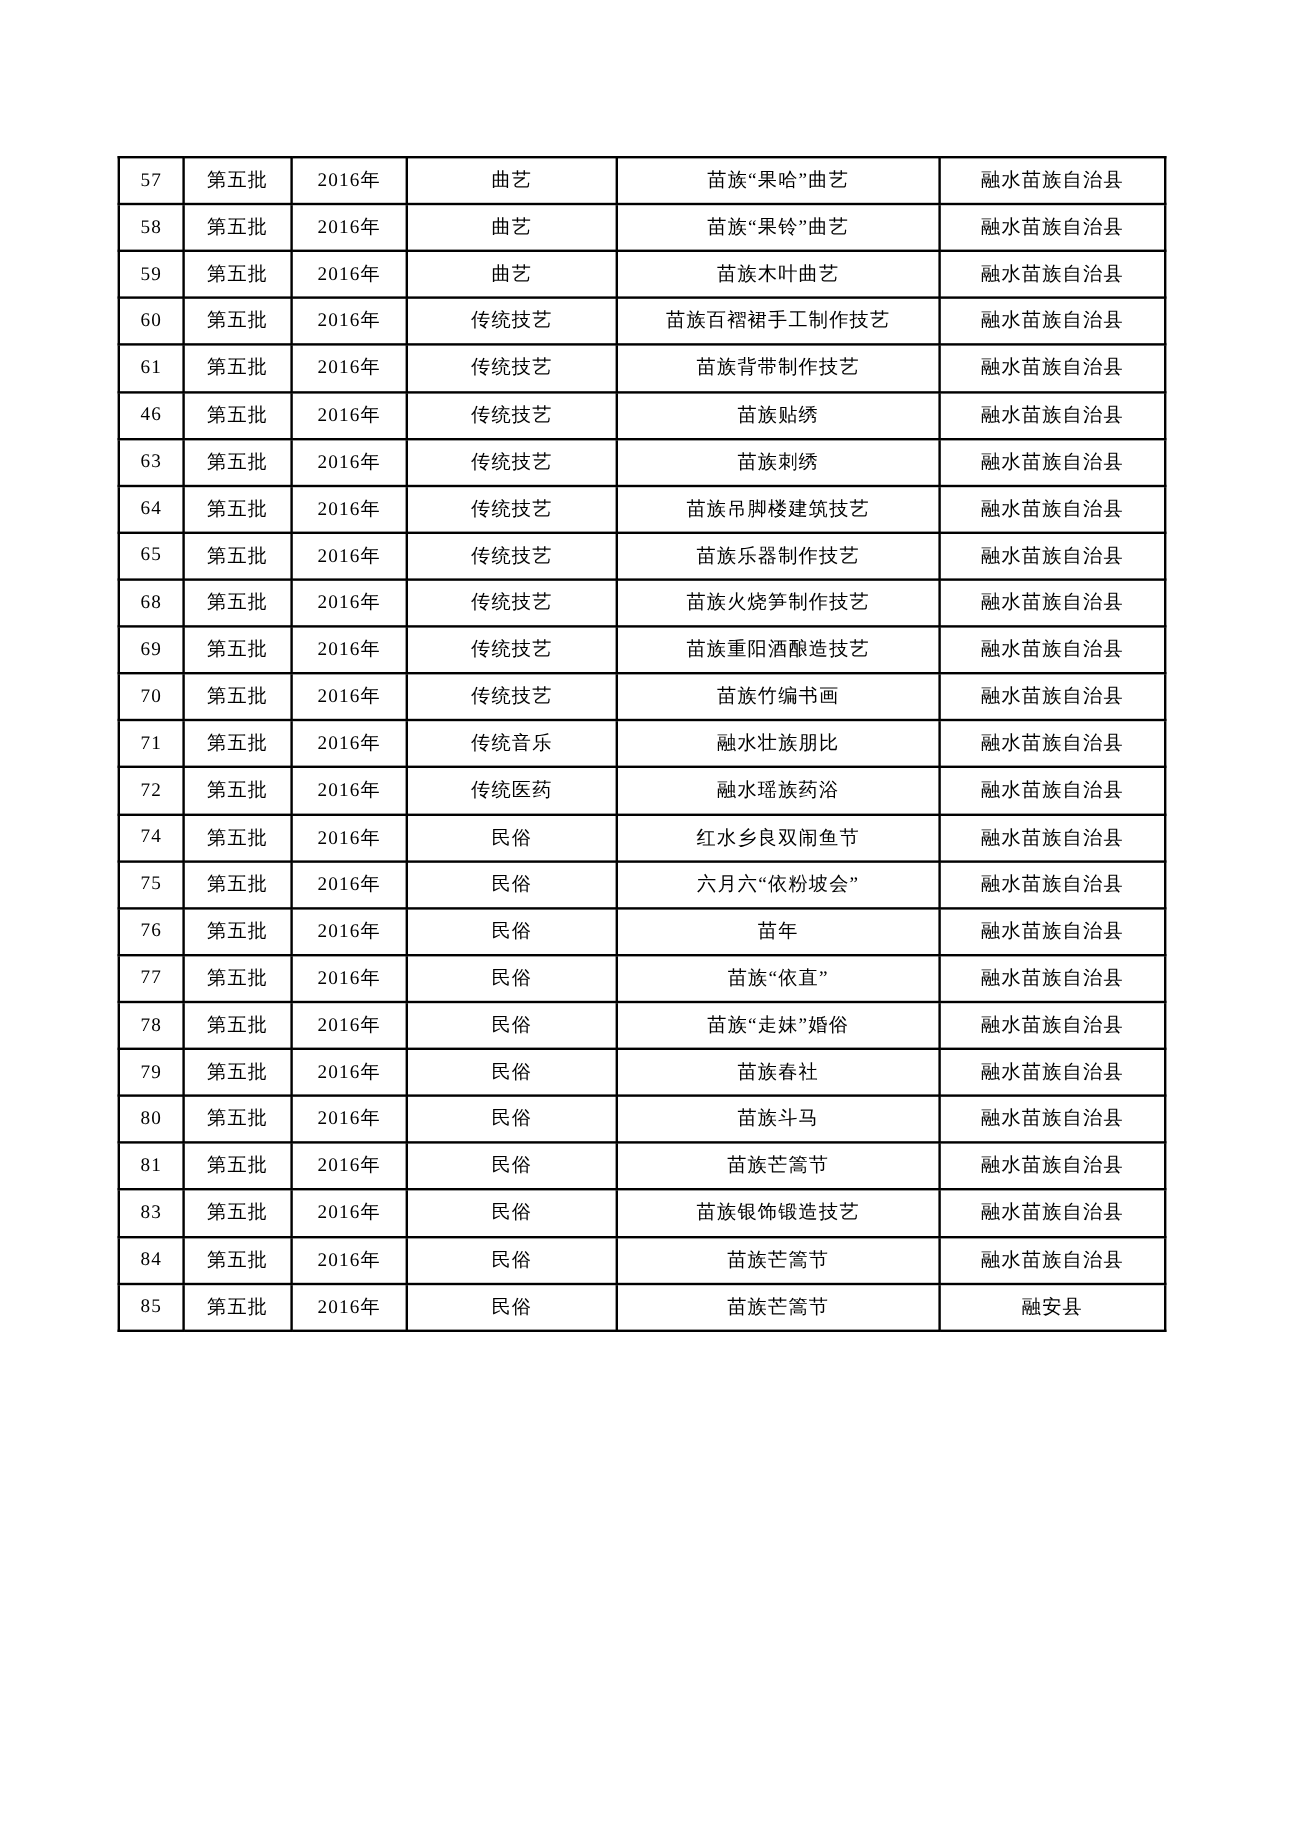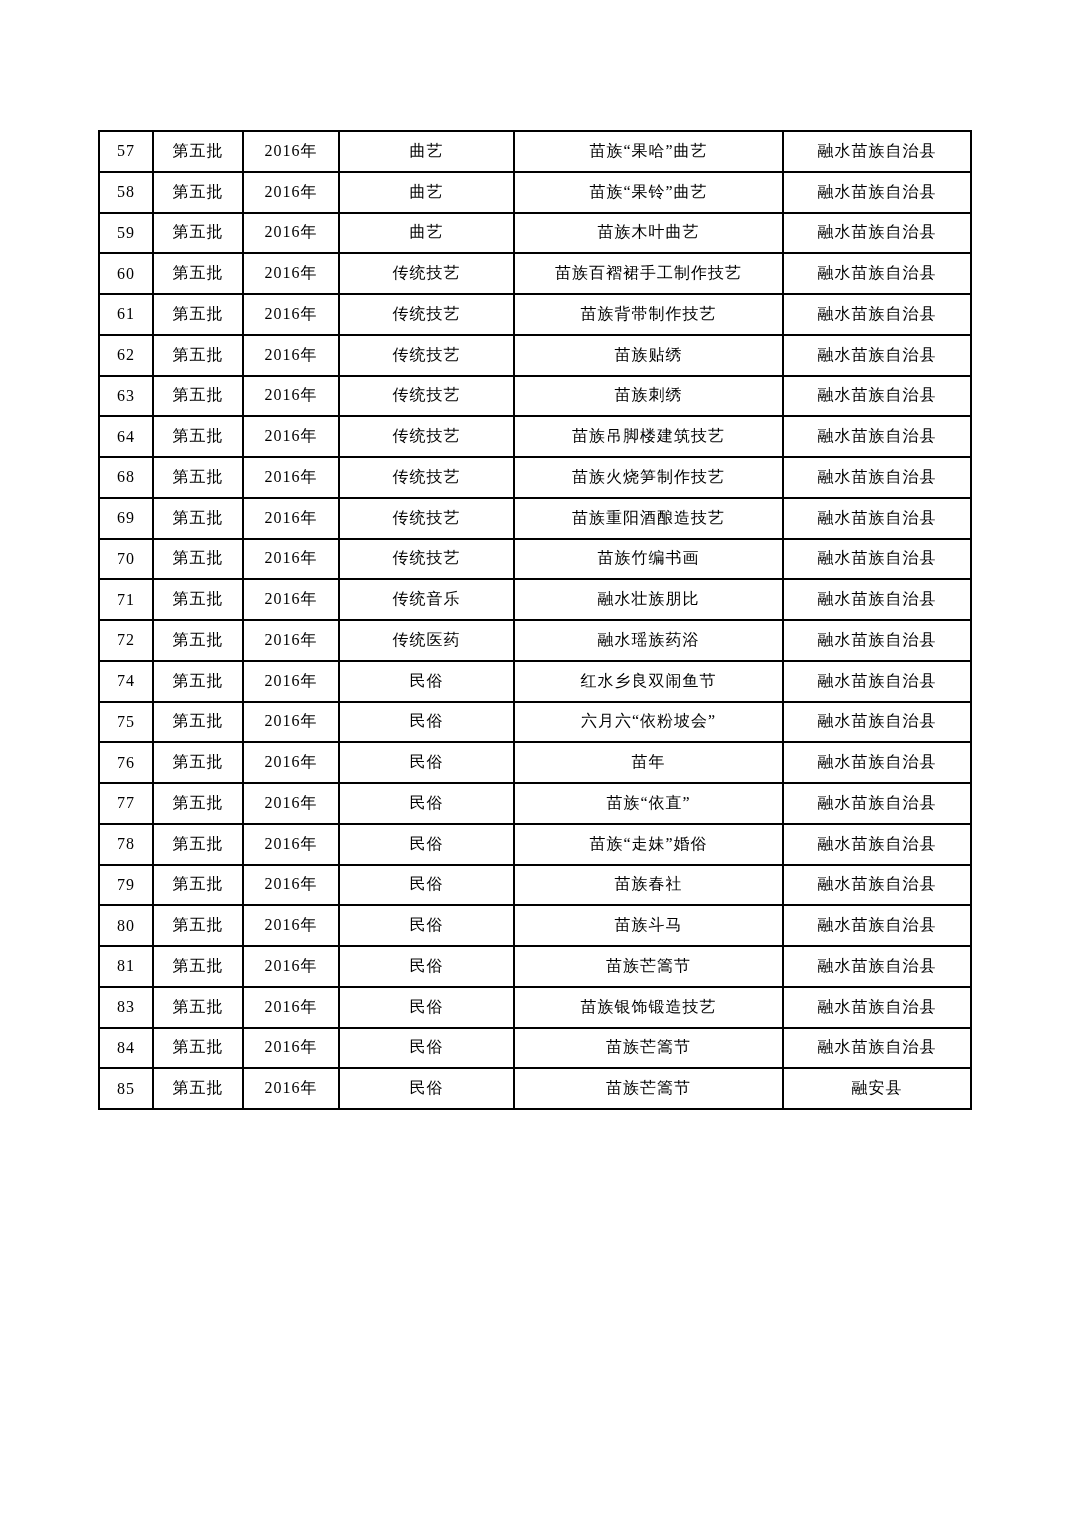--- a/index.html
+++ b/index.html
@@ -98,41 +98,49 @@
   </tr>
           <tr>
     <td>61</td>
     <td>第五批</td>
     <td>2016年</td>
     <td>传统技艺</td>
     <td>苗族背带制作技艺</td>
     <td>融水苗族自治县</td>
   </tr>
           <tr>
-    <td>62</td>
+    <td>46</td>
     <td>第五批</td>
     <td>2016年</td>
     <td>传统技艺</td>
     <td>苗族贴绣</td>
     <td>融水苗族自治县</td>
   </tr>
           <tr>
     <td>63</td>
     <td>第五批</td>
     <td>2016年</td>
     <td>传统技艺</td>
     <td>苗族刺绣</td>
     <td>融水苗族自治县</td>
   </tr>
           <tr>
     <td>64</td>
     <td>第五批</td>
     <td>2016年</td>
     <td>传统技艺</td>
     <td>苗族吊脚楼建筑技艺</td>
+    <td>融水苗族自治县</td>
+  </tr>
+          <tr>
+    <td>65</td>
+    <td>第五批</td>
+    <td>2016年</td>
+    <td>传统技艺</td>
+    <td>苗族乐器制作技艺</td>
     <td>融水苗族自治县</td>
   </tr>
           <tr>
     <td>68</td>
     <td>第五批</td>
     <td>2016年</td>
     <td>传统技艺</td>
     <td>苗族火烧笋制作技艺</td>
     <td>融水苗族自治县</td>
   </tr>

